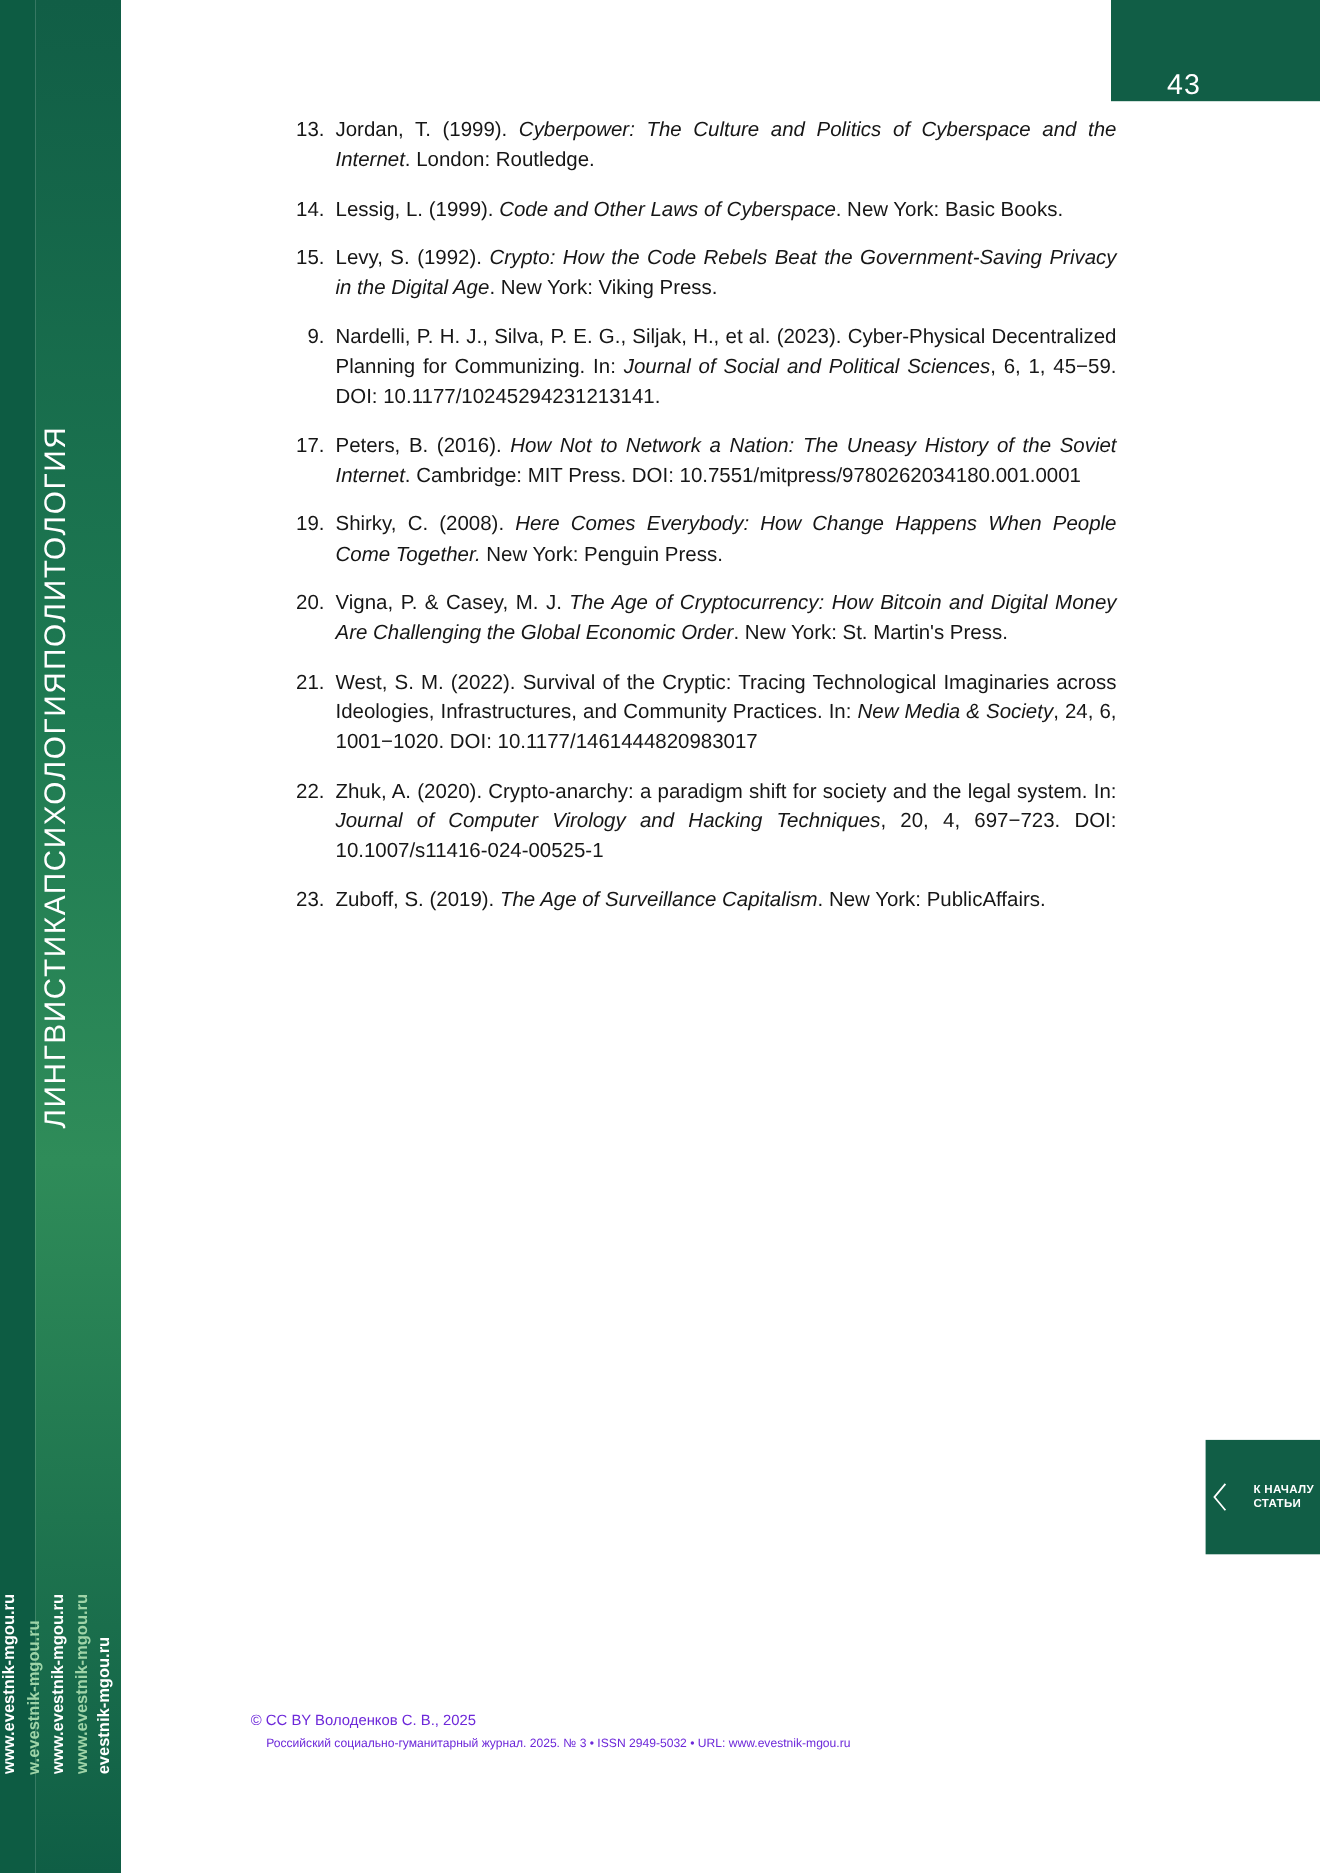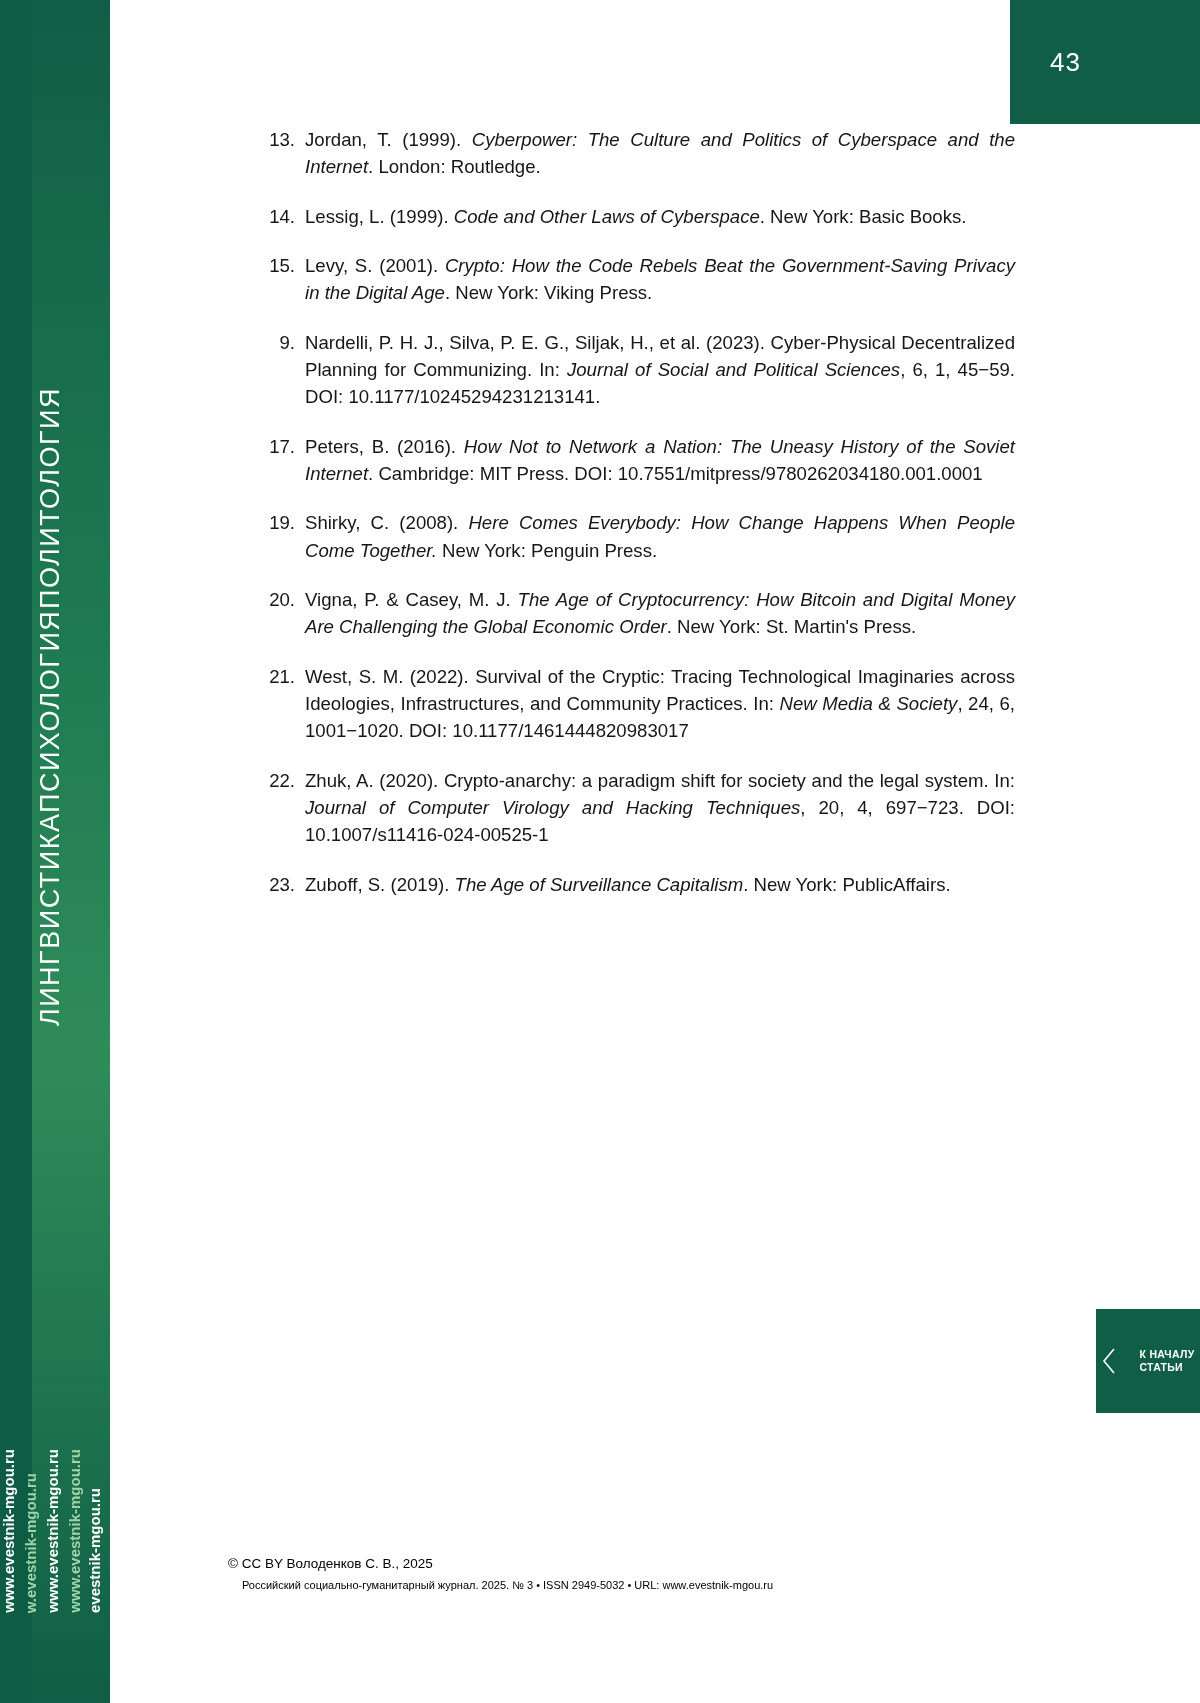--- a/index.html
+++ b/index.html
@@ -79,27 +79,27 @@
   .url-c { left: 46px; color: #ffffff; }
   .url-d { left: 68px; color: #9fd4a8; }
   .url-e { left: 88px; color: #ffffff; }
 
   
   .pagenum-block {
     position: absolute;
     right: 0;
     top: 0;
     width: 190px;
-    height: 124px;
+    height: 92px;
     background: #115e46;
     color: #ffffff;
     display: flex;
-    align-items: center;
+    align-items: flex-end;
     justify-content: flex-start;
-    padding-left: 40px;
+    padding-left: 51px;
     box-sizing: border-box;
     font-size: 26px;
     letter-spacing: 1px;
   }
 
   
   .content {
     position: absolute;
     left: 255px;
     top: 104px;
@@ -111,39 +111,38 @@
     padding: 0;
   }
   ol.reflist > li {
     position: relative;
     padding-left: 50px;
     margin-bottom: 17px;
     font-size: 18.6px;
     line-height: 1.47;
     color: #161616;
     text-align: justify;
-    margin-top: 22px;
   }
   ol.reflist > li .num {
     position: absolute;
     left: 0;
     top: 0;
     width: 40px;
     text-align: right;
     color: #161616;
   }
   .it { font-style: italic; }
 
   
   .footer {
     position: absolute;
     left: 228px;
     bottom: 112px;
     width: 800px;
-    color: #000000;
+    color: #6d28d9;
   }
   .footer .f1 {
     font-size: 13.5px;
     margin-bottom: 8px;
   }
   .footer .f2 {
     font-size: 11px;
     padding-left: 14px;
   }
 
@@ -198,21 +197,21 @@
   </div>
 
   <div class="pagenum-block">
     <span>43</span>
   </div>
 
   <div class="content">
     <ol class="reflist" id="reflist">
         <li><span class="num">13.</span><span><span>Jordan, T. (1999). </span><span class="it">Cyberpower: The Culture and Politics of Cyberspace and the Internet</span><span>. London: Routledge.</span></span></li>
         <li><span class="num">14.</span><span><span>Lessig, L. (1999). </span><span class="it">Code and Other Laws of Cyberspace</span><span>. New York: Basic Books.</span></span></li>
-        <li><span class="num">15.</span><span><span>Levy, S. (2001). </span><span class="it">Crypto: How the Code Rebels Beat the Government-Saving Privacy in the Digital Age</span><span>. New York: Viking Press.</span></span></li>
+        <li><span class="num">15.</span><span><span>Levy, S. (1992). </span><span class="it">Crypto: How the Code Rebels Beat the Government-Saving Privacy in the Digital Age</span><span>. New York: Viking Press.</span></span></li>
         <li><span class="num">9.</span><span><span>Nardelli, P. H. J., Silva, P. E. G., Siljak, H., et al. (2023). Cyber-Physical Decentralized Planning for Communizing. In: </span><span class="it">Journal of Social and Political Sciences</span><span>, 6, 1, 45−59. DOI: 10.1177/10245294231213141.</span></span></li>
         <li><span class="num">17.</span><span><span>Peters, B. (2016). </span><span class="it">How Not to Network a Nation: The Uneasy History of the Soviet Internet</span><span>. Cambridge: MIT Press. DOI: 10.7551/mitpress/9780262034180.001.0001</span></span></li>
         <li><span class="num">19.</span><span><span>Shirky, C. (2008). </span><span class="it">Here Comes Everybody: How Change Happens When People Come Together.</span><span> New York: Penguin Press.</span></span></li>
         <li><span class="num">20.</span><span><span>Vigna, P. &amp; Casey, M. J. </span><span class="it">The Age of Cryptocurrency: How Bitcoin and Digital Money Are Challenging the Global Economic Order</span><span>. New York: St. Martin's Press.</span></span></li>
         <li><span class="num">21.</span><span><span>West, S. M. (2022). Survival of the Cryptic: Tracing Technological Imaginaries across Ideologies, Infrastructures, and Community Practices. In: </span><span class="it">New Media &amp; Society</span><span>, 24, 6, 1001−1020. DOI: 10.1177/1461444820983017</span></span></li>
         <li><span class="num">22.</span><span><span>Zhuk, A. (2020). Crypto-anarchy: a paradigm shift for society and the legal system. In: </span><span class="it">Journal of Computer Virology and Hacking Techniques</span><span>, 20, 4, 697−723. DOI: 10.1007/s11416-024-00525-1</span></span></li>
         <li><span class="num">23.</span><span><span>Zuboff, S. (2019). </span><span class="it">The Age of Surveillance Capitalism</span><span>. New York: PublicAffairs.</span></span></li>
       </ol>
   </div>
 

